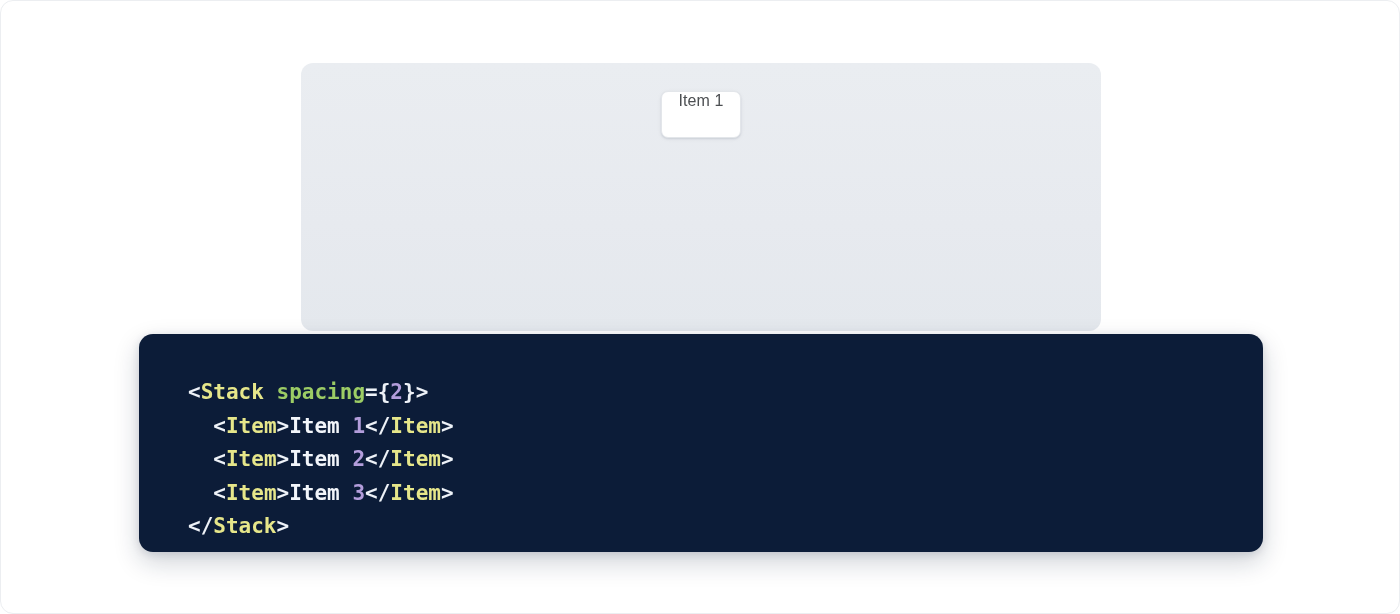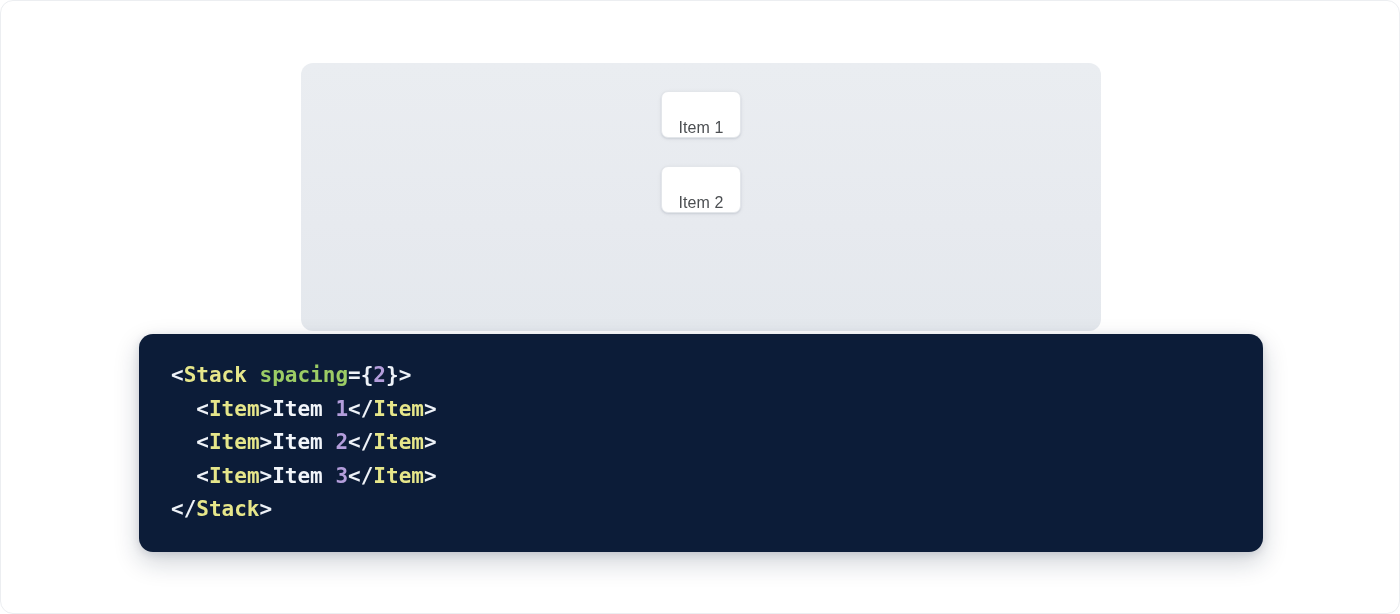--- a/index.html
+++ b/index.html
@@ -54,21 +54,21 @@
   }
   .item-card {
     width: 80px;
     height: 47px;
     background: #ffffff;
     border: 1px solid #e3e6ea;
     border-radius: 7px;
     box-shadow: 0 1px 2px rgba(22, 34, 60, 0.10),
                 0 1px 5px rgba(22, 34, 60, 0.05);
     display: flex;
-    align-items: flex-end;
+    align-items: flex-start;
     justify-content: center;
     box-sizing: border-box;
   }
   .item-card-label {
     font-family: "Liberation Sans", sans-serif;
     font-size: 16px;
     color: #4c4f52;
     letter-spacing: 0.1px;
     white-space: nowrap;
   }
@@ -82,21 +82,21 @@
     height: 218px;
     background: #0c1c38;
     border-radius: 14px;
     box-shadow: 0 10px 26px rgba(16, 28, 54, 0.20),
                 0 2px 8px rgba(16, 28, 54, 0.12);
     box-sizing: border-box;
     padding: 25px 0 0 32px;
     overflow: hidden;
   }
   #code-pre {
-    margin: 0;
+    margin: 17px;
     font-family: "DejaVu Sans Mono", "Liberation Mono", monospace;
     font-size: 21px;
     line-height: 33.6px;
     color: #e8edf6;
     white-space: pre;
     font-weight: 700;
     letter-spacing: 0px;
   }
   .tok-punct   { color: #eef2f8; }
   .tok-tag     { color: #e6e68a; }
@@ -108,23 +108,20 @@
 <body>
 
 <div id="page-frame">
 
   <div id="preview-panel">
     <div id="stack">
 
     <div class="item-card">
           <span class="item-card-label">Item 1</span>
         </div>
-        <div class="item-card">
-          <span class="item-card-label">Item 2</span>
-        </div>
       </div>
   </div>
 
   <div id="code-block">
     <pre id="code-pre"><span class="tok-punct">&lt;</span><span class="tok-tag">Stack</span><span class="tok-punct"> </span><span class="tok-attr">spacing</span><span class="tok-punct">={</span><span class="tok-num">2</span><span class="tok-punct">}&gt;</span>
   <span class="tok-punct">&lt;</span><span class="tok-tag">Item</span><span class="tok-punct">&gt;</span><span class="tok-text">Item </span><span class="tok-num">1</span><span class="tok-punct">&lt;/</span><span class="tok-tag">Item</span><span class="tok-punct">&gt;</span>
   <span class="tok-punct">&lt;</span><span class="tok-tag">Item</span><span class="tok-punct">&gt;</span><span class="tok-text">Item </span><span class="tok-num">2</span><span class="tok-punct">&lt;/</span><span class="tok-tag">Item</span><span class="tok-punct">&gt;</span>
   <span class="tok-punct">&lt;</span><span class="tok-tag">Item</span><span class="tok-punct">&gt;</span><span class="tok-text">Item </span><span class="tok-num">3</span><span class="tok-punct">&lt;/</span><span class="tok-tag">Item</span><span class="tok-punct">&gt;</span>
 <span class="tok-punct">&lt;/</span><span class="tok-tag">Stack</span><span class="tok-punct">&gt;</span></pre>
   </div>

